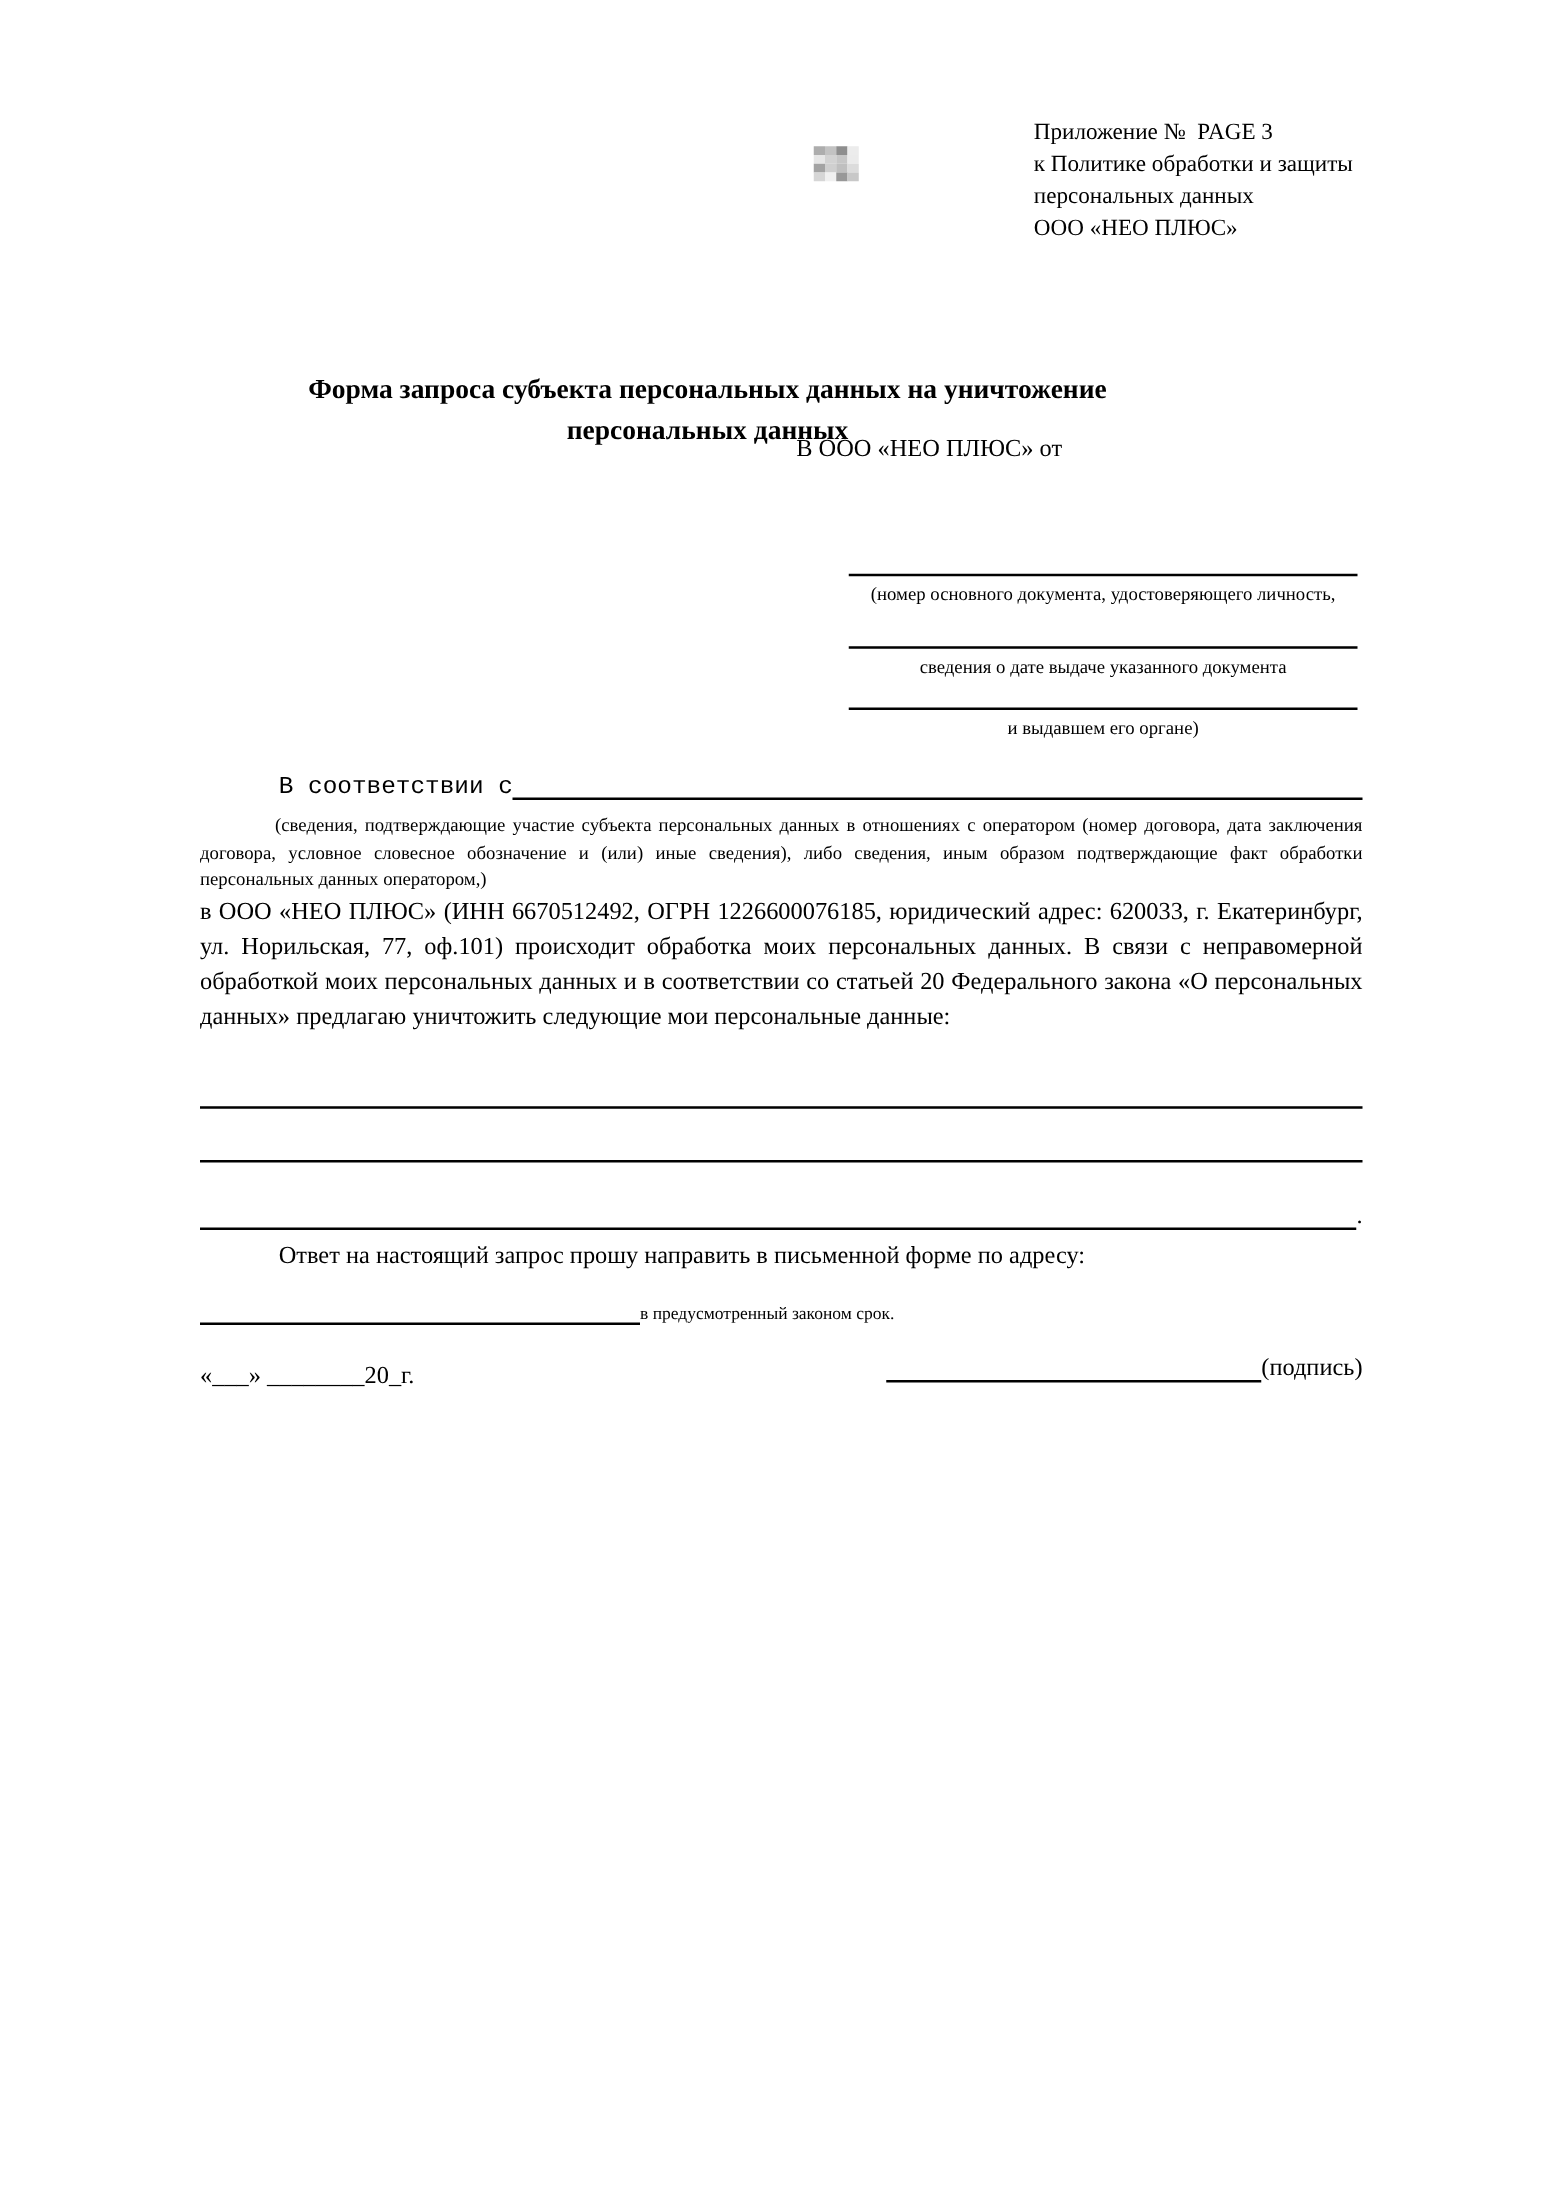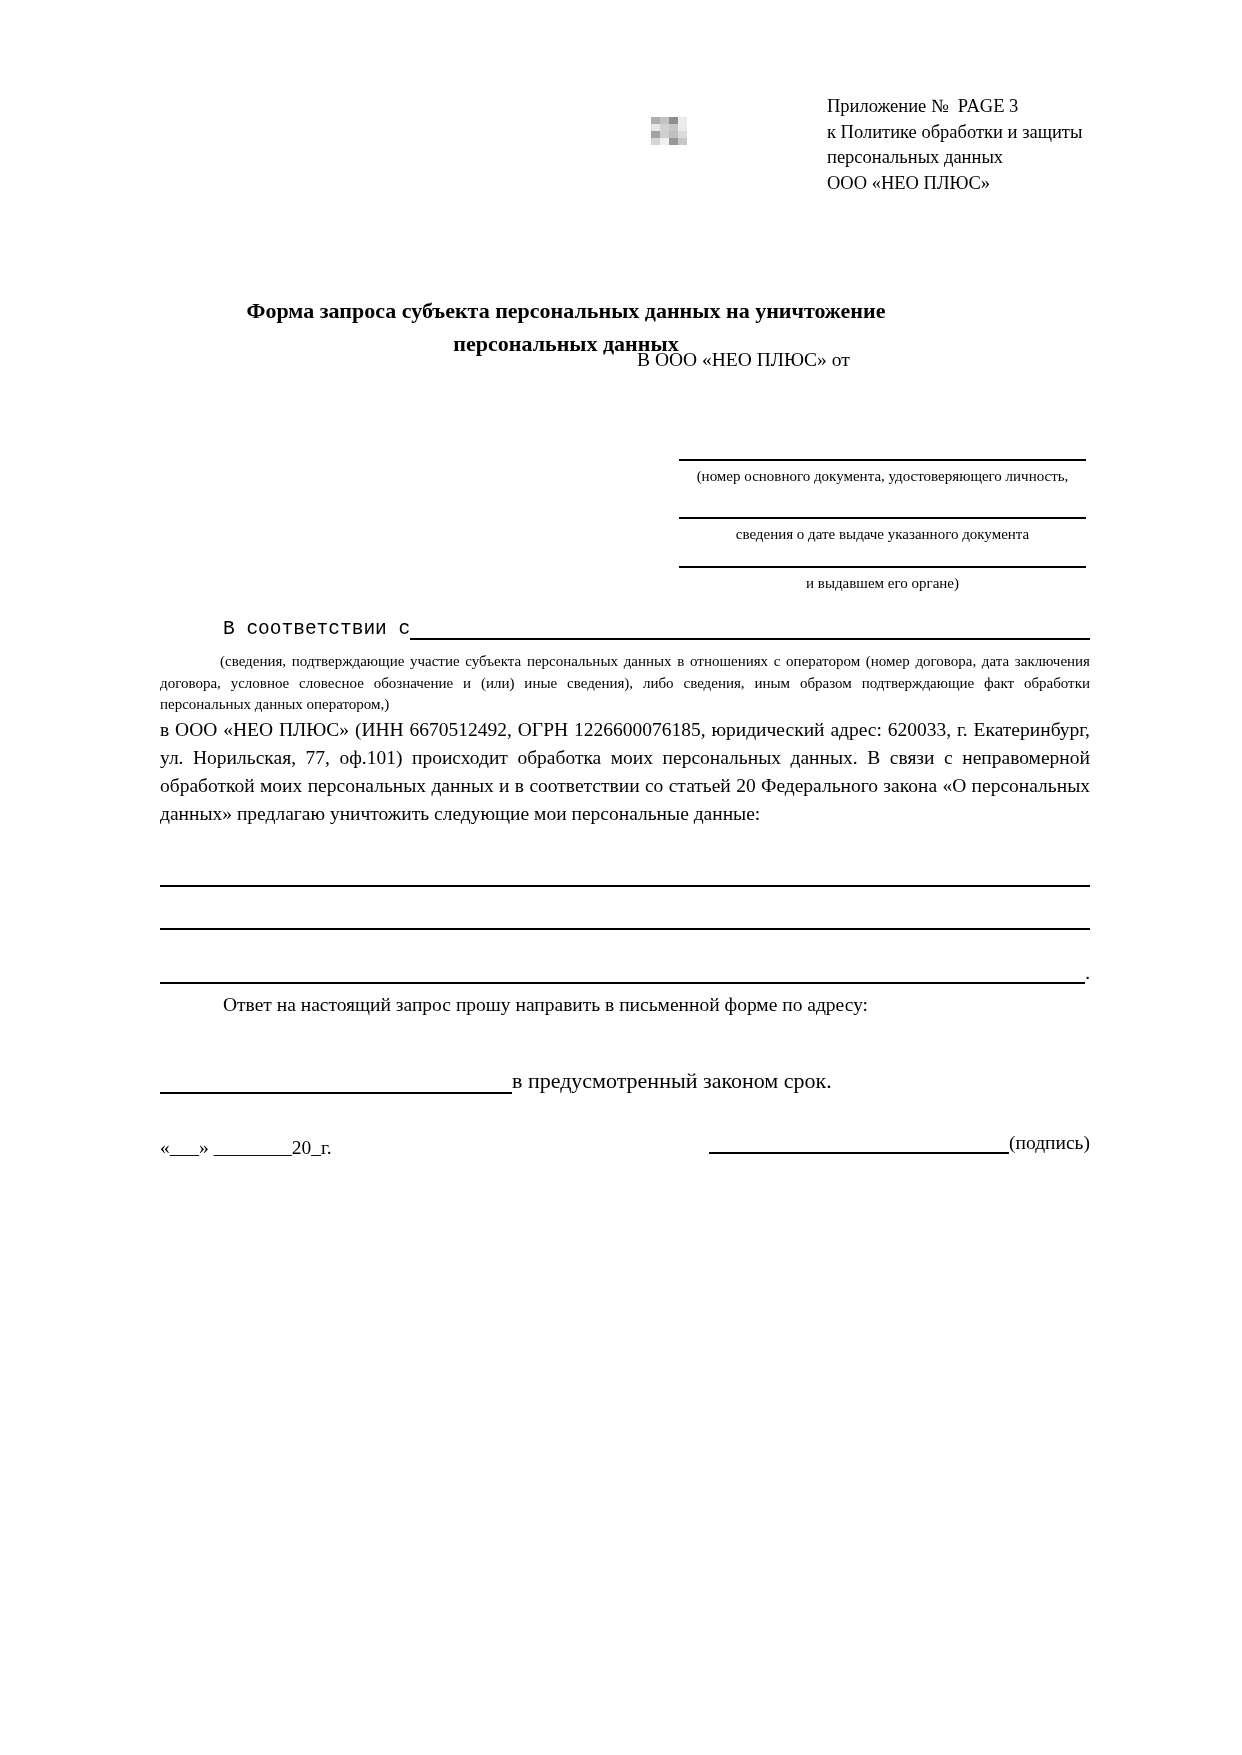--- a/index.html
+++ b/index.html
@@ -49,28 +49,28 @@
   .blank-line { position:absolute; left:160px; width:930px; border-top:2.5px solid #000; height:0; }
   .bl1 { top:885px; }
   .bl2 { top:928px; }
   .reason-row { position:absolute; left:160px; top:940px; width:930px; font-size:19.5px; }
   .reason-row .lead { padding-left:63px; white-space:nowrap; }
   .period-row { position:absolute; left:160px; top:962px; width:930px; font-size:19.5px; }
   .response-par {
     position:absolute; left:160px; top:992px; width:930px;
     font-size:19.5px; line-height:26px; text-indent:63px;
   }
-  .response2 { position:absolute; left:160px; top:1068px; width:930px; font-size:22px; }
+  .response2 { position:absolute; left:160px; top:1044px; width:930px; font-size:14px; }
   .response2 .fill2 { width:352px; border-bottom:2px solid #000; align-self:stretch; }
   .response2 .suffix { white-space:nowrap; }
   .footer-row {
     position:absolute; left:160px; top:1084px; width:930px;
     font-size:19.5px; justify-content:space-between;
   }
-  .sig-group { display:flex; align-items:center;margin-top:48px; }
+  .sig-group { display:flex; align-items:center; }
   .sig-line { width:300px; border-bottom:2px solid #000; align-self:stretch; }
 </style>
 </head>
 <body>
 
 <div class="page">
 
   <div class="logo">
       <span style="background: rgb(173, 173, 173);"></span>
       <span style="background: rgb(194, 194, 194);"></span>

